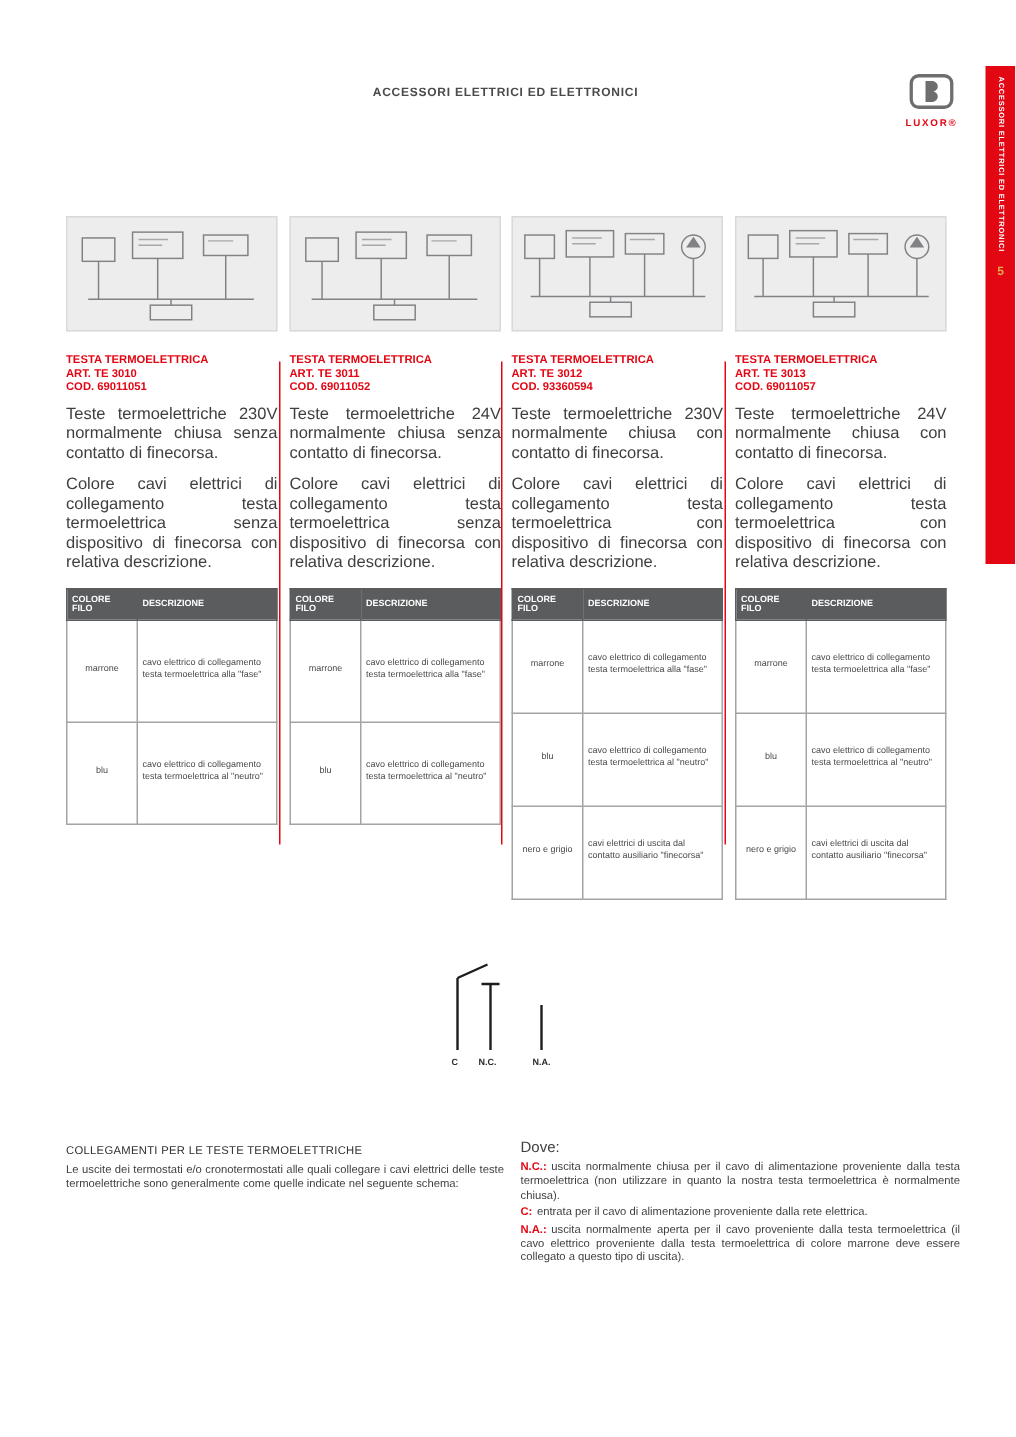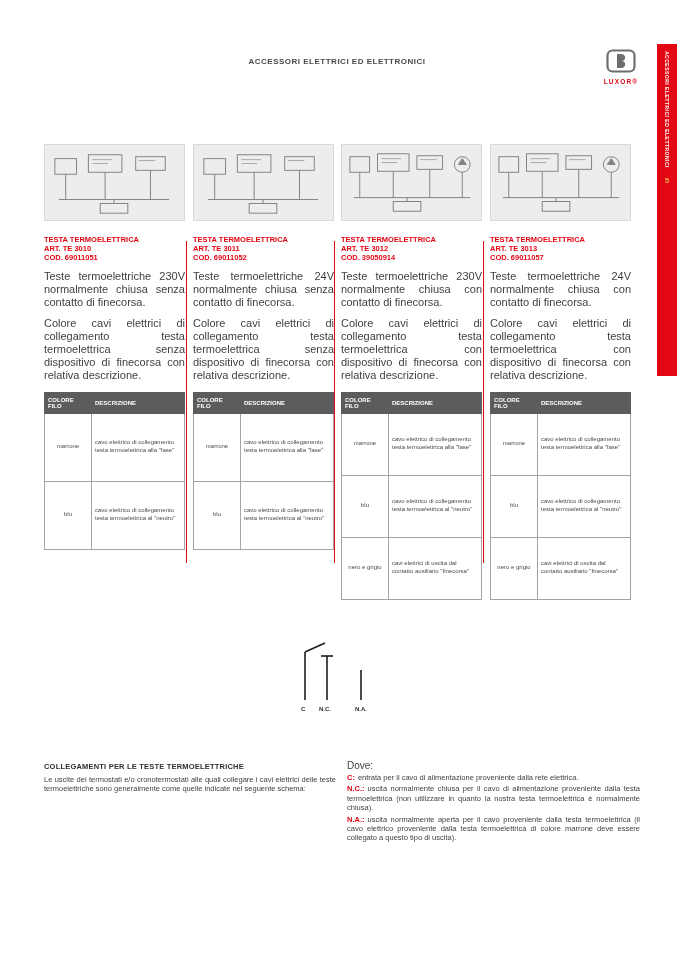--- a/index.html
+++ b/index.html
@@ -68,21 +68,21 @@
 
   
   .schematic { position:absolute; left:297px; top:596px; width:84px; height:82px; }
   .schematic svg { display:block; }
   .schem-labels { position:relative; height:12px; }
   .schem-label { position:absolute; top:0; font-size:6px; font-weight:bold; color:#2c2c2e; }
   .schem-label.l-c { left:4px; } .schem-label.l-nc { left:22px; } .schem-label.l-na { left:58px; }
 
   
   .connections-left { position:absolute; left:44px; top:718px; width:292px; }
-  .connections-heading { font-size:7.5px; font-weight:bold; color:#2f2f31; letter-spacing:0.2px; }
+  .connections-heading { font-size:7.5px; font-weight:normal; color:#2f2f31; letter-spacing:0.2px; }
   .connections-body { font-size:7.5px; line-height:1.25; text-align:justify; margin-top:4px; }
 
   .connections-right { position:absolute; left:347px; top:716px; width:293px; }
   .where-label { font-size:10px; margin-bottom:2px; }
   .legend-item { font-size:7.5px; line-height:1.25; text-align:justify; margin-top:2px; }
   .legend-term { color:#e30613; font-weight:bold; margin-right:3px; }
 
   .page-number { position:absolute; left:582px; top:929px; font-size:8px; color:#8c8c8e; }
 </style>
 </head>
@@ -225,21 +225,21 @@
         <g stroke="#a8a8aa" stroke-width="1">
           <line x1="40" y1="14" x2="60" y2="14"></line>
             <line x1="40" y1="18" x2="56" y2="18"></line>
           <line x1="79" y1="15" x2="96" y2="15"></line>
         </g>
       </svg>
     </div>
     <div class="prod-title">
       <div>TESTA TERMOELETTRICA</div>
       <div>ART. TE 3012</div>
-      <div>COD. 39050914</div>
+      <div>COD. 93360594</div>
     </div>
     <p class="prod-desc">Teste termoelettriche 230V normalmente chiusa con contatto di finecorsa.</p>
     <p class="prod-desc">Colore cavi elettrici di collegamento testa termoelettrica con dispositivo di finecorsa con relativa descrizione.</p>
     <table class="wire-table rows-3">
       <thead>
         <tr>
           <th class="h-color">COLORE FILO</th>
           <th>DESCRIZIONE</th>
         </tr>
       </thead>
@@ -333,24 +333,24 @@
   </div>
 
   <div class="connections-left">
     <div class="connections-heading">COLLEGAMENTI PER LE TESTE TERMOELETTRICHE</div>
     <p class="connections-body">Le uscite dei termostati e/o cronotermostati alle quali collegare i cavi elettrici delle teste termoelettriche sono generalmente come quelle indicate nel seguente schema:</p>
   </div>
 
   <div class="connections-right">
     <div class="where-label">Dove:</div>
     <p class="legend-item">
-      <span class="legend-term">C:</span><span>entrata per il cavo di alimentazione proveniente dalla rete elettrica.</span>
+      <span class="legend-term">N.C.:</span><span>uscita normalmente chiusa per il cavo di alimentazione proveniente dalla testa termoelettrica (non utilizzare in quanto la nostra testa termoelettrica è normalmente chiusa).</span>
     </p>
     <p class="legend-item">
-      <span class="legend-term">N.C.:</span><span>uscita normalmente chiusa per il cavo di alimentazione proveniente dalla testa termoelettrica (non utilizzare in quanto la nostra testa termoelettrica è normalmente chiusa).</span>
+      <span class="legend-term">C:</span><span>entrata per il cavo di alimentazione proveniente dalla rete elettrica.</span>
     </p>
     <p class="legend-item">
       <span class="legend-term">N.A.:</span><span>uscita normalmente aperta per il cavo proveniente dalla testa termoelettrica (il cavo elettrico proveniente dalla testa termoelettrica di colore marrone deve essere collegato a questo tipo di uscita).</span>
     </p>
   </div>
 
   <div class="page-number">275</div>
 
 </div>
 

